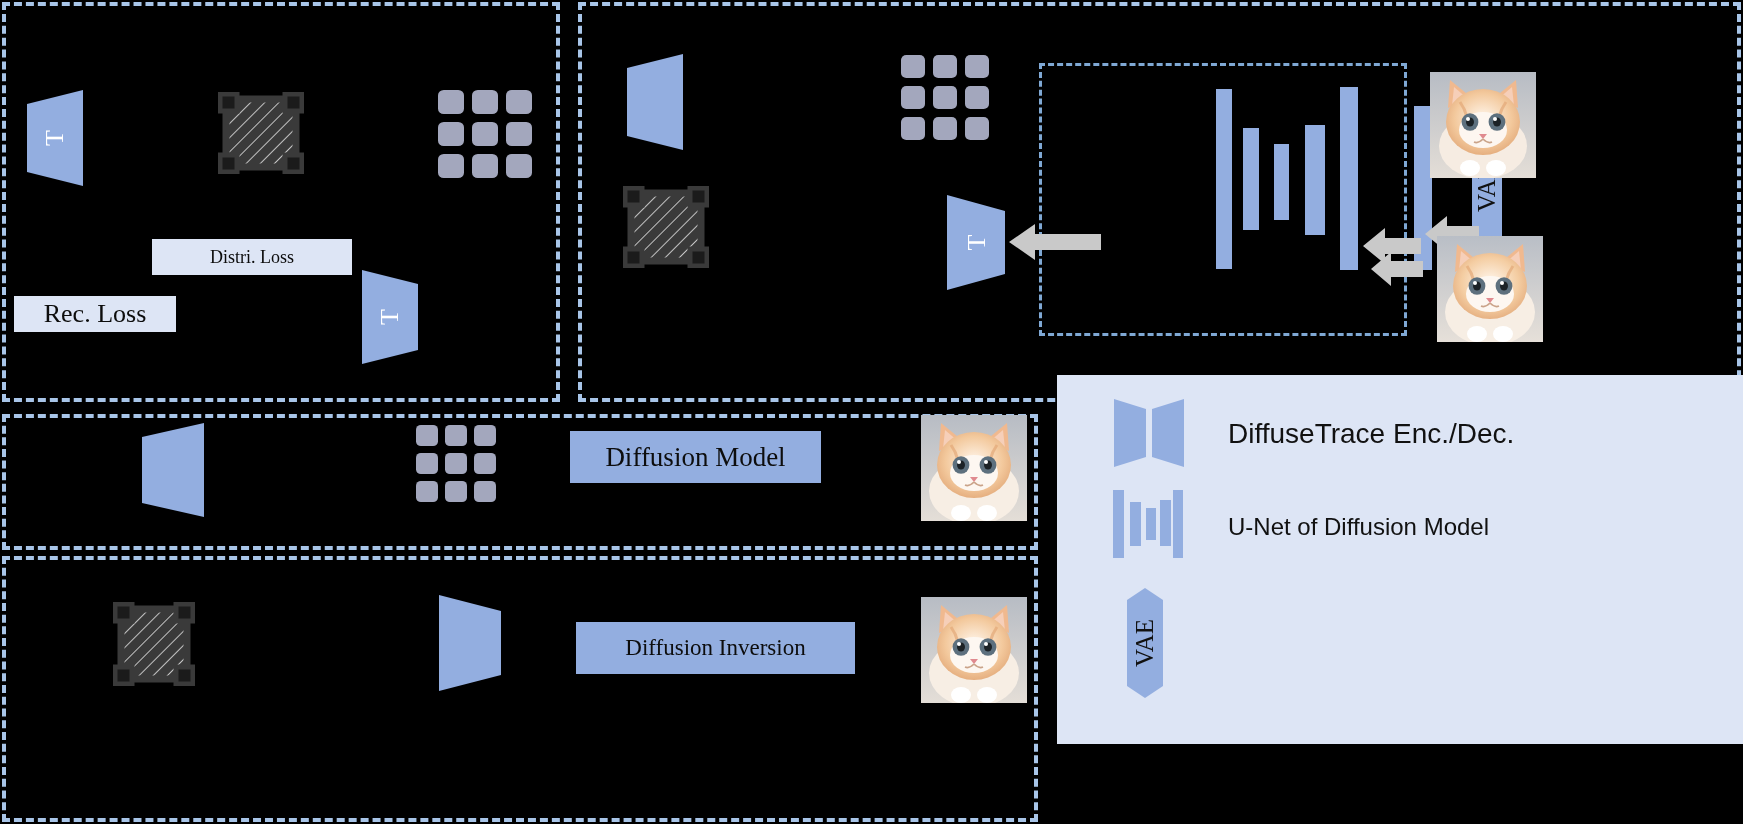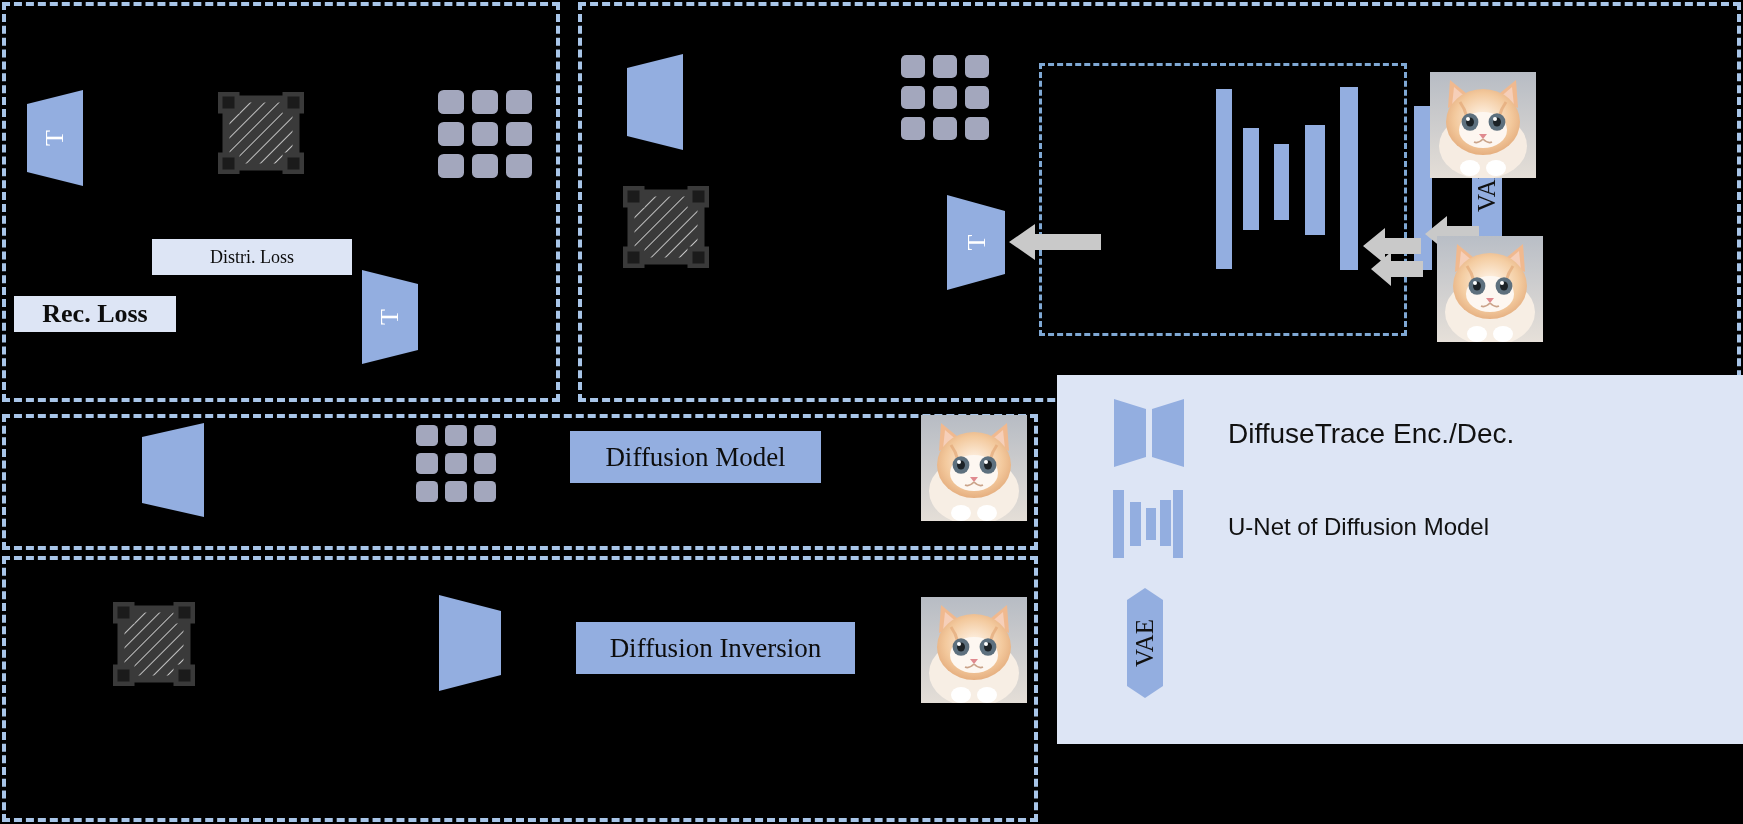--- a/index.html
+++ b/index.html
@@ -132,21 +132,21 @@
     <i></i>
     <i></i>
     <i></i>
     <i></i>
     <i></i>
     <i></i>
   </div>
 
   <div class="chip" style="left:152px; top:239px; width:200px; height:36px; font-size:18px;">Distri. Loss</div>
 
-  <div class="chip" style="left:14px; top:296px; width:162px; height:36px; font-size:26px;font-weight:bold;">Rec. Loss</div>
+  <div class="chip" style="left:14px; top:296px; width:162px; height:36px; font-size:26px;">Rec. Loss</div>
 
   <div class="trap" style="left:362px; top:270px; width:56px; height:94px;">
     <svg viewBox="0 0 56 94" preserveAspectRatio="none">
       <polygon points="0,0 56,14 56,80 0,94" fill="#93aee0"></polygon>
     </svg>
     <div class="lbl" style="font-size:26px;">T</div>
   </div>
 
   <div class="panel" style="left:578px; top:2px; width:1163px; height:400px;"></div>
 
@@ -396,21 +396,21 @@
       <rect x="63" y="65" width="17" height="17" fill="#1b1b1b" stroke="#3a3a3a" stroke-width="5"></rect>
     </svg>
   </div>
 
   <div class="trap" style="left:439px; top:595px; width:62px; height:96px;">
     <svg viewBox="0 0 62 96" preserveAspectRatio="none">
       <polygon points="0,0 62,16 62,80 0,96" fill="#93aee0"></polygon>
     </svg>
   </div>
 
-  <div class="pill" style="left:576px; top:622px; width:279px; height:52px; font-size:27px;">Diffusion Inversion</div>
+  <div class="pill" style="left:576px; top:622px; width:279px; height:52px; font-size:23px;">Diffusion Inversion</div>
 
   <div class="cat" style="left:921px; top:597px; width:106px; height:106px;">
     <svg viewBox="0 0 106 106" preserveAspectRatio="none">
       <defs>
         <linearGradient id="bgD" x1="0" y1="0" x2="0" y2="1">
           <stop offset="0%" stop-color="#b7bcc4"></stop>
             <stop offset="100%" stop-color="#e4ded7"></stop>
         </linearGradient>
         <radialGradient id="furD" cx="50%" cy="45%" r="62%">
           <stop offset="0%" stop-color="#fff6ec"></stop>

